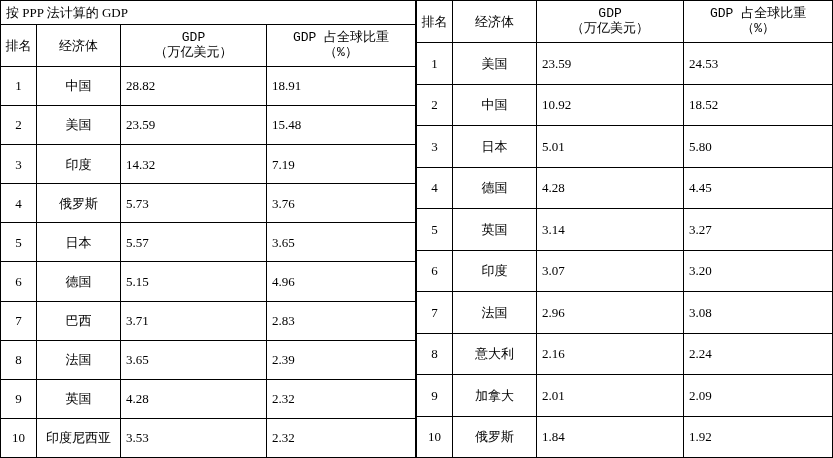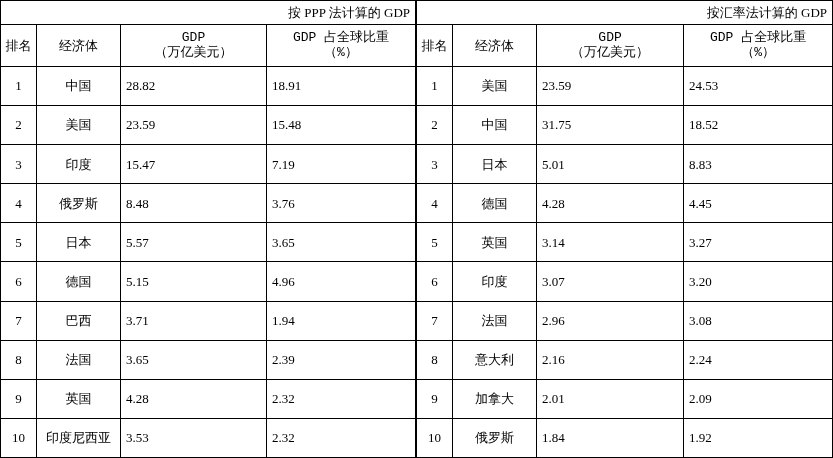--- a/index.html
+++ b/index.html
@@ -38,21 +38,21 @@
   table.gdp td, table.gdp th {
     border: 1px solid #000000;
     font-weight: normal;
     font-size: 13px;
     line-height: 1.18;
     padding: 2px 5px;
     box-sizing: border-box;
     vertical-align: middle;
   }
   .title-cell {
-    text-align: right;
+    text-align: left;
     font-size: 13.5px;
     height: 24px;
     padding: 2px 4px;
   }
   .hdr {
     text-align: center;
     font-size: 13px;
     height: 42px;
     padding: 1px 3px;
   }
@@ -135,46 +135,46 @@
         </tr>
         <tr>
           <td class="ctr">2</td>
           <td class="ctr">美国</td>
           <td class="num">23.59</td>
           <td class="num">15.48</td>
         </tr>
         <tr>
           <td class="ctr">3</td>
           <td class="ctr">印度</td>
-          <td class="num">15.47</td>
+          <td class="num">14.32</td>
           <td class="num">7.19</td>
         </tr>
         <tr>
           <td class="ctr">4</td>
           <td class="ctr">俄罗斯</td>
-          <td class="num">8.48</td>
+          <td class="num">5.73</td>
           <td class="num">3.76</td>
         </tr>
         <tr>
           <td class="ctr">5</td>
           <td class="ctr">日本</td>
           <td class="num">5.57</td>
           <td class="num">3.65</td>
         </tr>
         <tr>
           <td class="ctr">6</td>
           <td class="ctr">德国</td>
           <td class="num">5.15</td>
           <td class="num">4.96</td>
         </tr>
         <tr>
           <td class="ctr">7</td>
           <td class="ctr">巴西</td>
           <td class="num">3.71</td>
-          <td class="num">1.94</td>
+          <td class="num">2.83</td>
         </tr>
         <tr>
           <td class="ctr">8</td>
           <td class="ctr">法国</td>
           <td class="num">3.65</td>
           <td class="num">2.39</td>
         </tr>
         <tr>
           <td class="ctr">9</td>
           <td class="ctr">英国</td>
@@ -194,23 +194,20 @@
 
     <table class="gdp right">
       <colgroup>
         <col class="rank-col">
           <col class="econ-col">
           <col class="gdp-col">
           <col class="share-col">
       </colgroup>
       <thead>
         <tr>
-          <td class="title-cell" colspan="4">按汇率法计算的 GDP</td>
-        </tr>
-        <tr>
           <th class="hdr rank">
             <span class="vert">排名</span>
           </th>
           <th class="hdr">经济体</th>
           <th class="hdr">
             <div class="twoline">GDP</div>
             <div class="twoline">（万亿美元）</div>
           </th>
           <th class="hdr">
             <div class="twoline">GDP 占全球比重</div>
@@ -221,28 +218,28 @@
       <tbody>
         <tr>
           <td class="ctr">1</td>
           <td class="ctr">美国</td>
           <td class="num">23.59</td>
           <td class="num">24.53</td>
         </tr>
         <tr>
           <td class="ctr">2</td>
           <td class="ctr">中国</td>
-          <td class="num">31.75</td>
+          <td class="num">10.92</td>
           <td class="num">18.52</td>
         </tr>
         <tr>
           <td class="ctr">3</td>
           <td class="ctr">日本</td>
           <td class="num">5.01</td>
-          <td class="num">8.83</td>
+          <td class="num">5.80</td>
         </tr>
         <tr>
           <td class="ctr">4</td>
           <td class="ctr">德国</td>
           <td class="num">4.28</td>
           <td class="num">4.45</td>
         </tr>
         <tr>
           <td class="ctr">5</td>
           <td class="ctr">英国</td>

